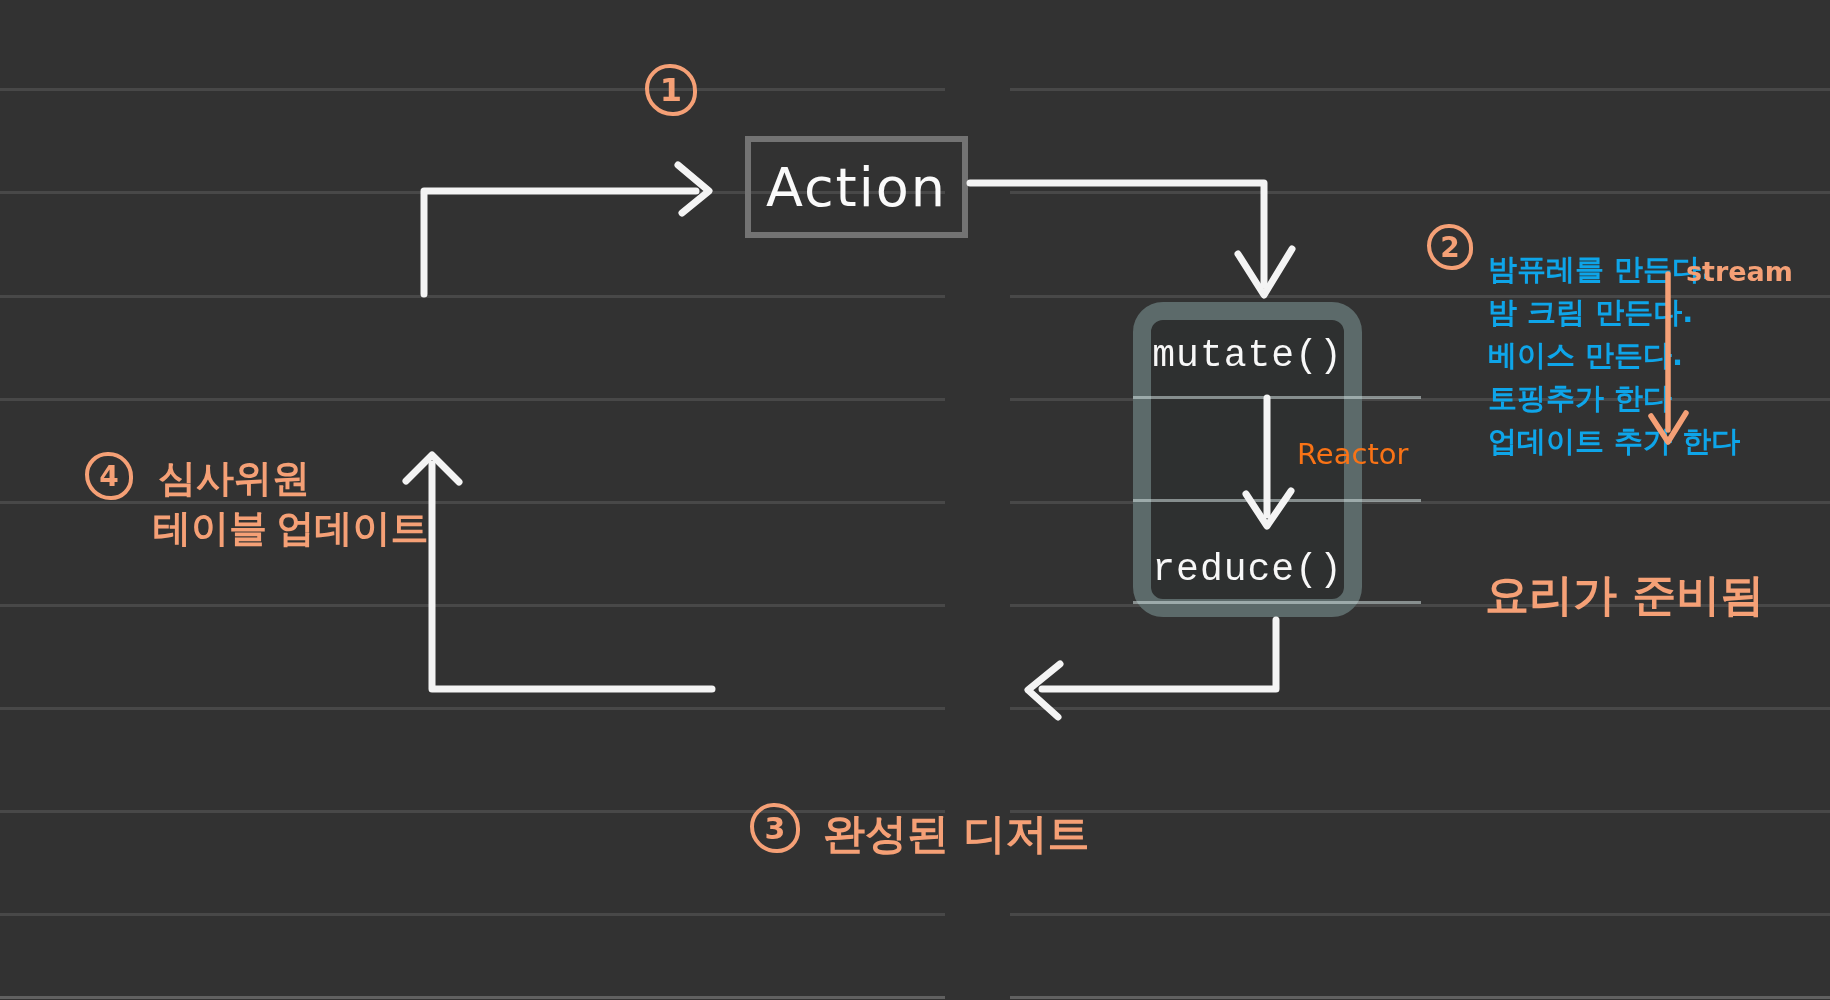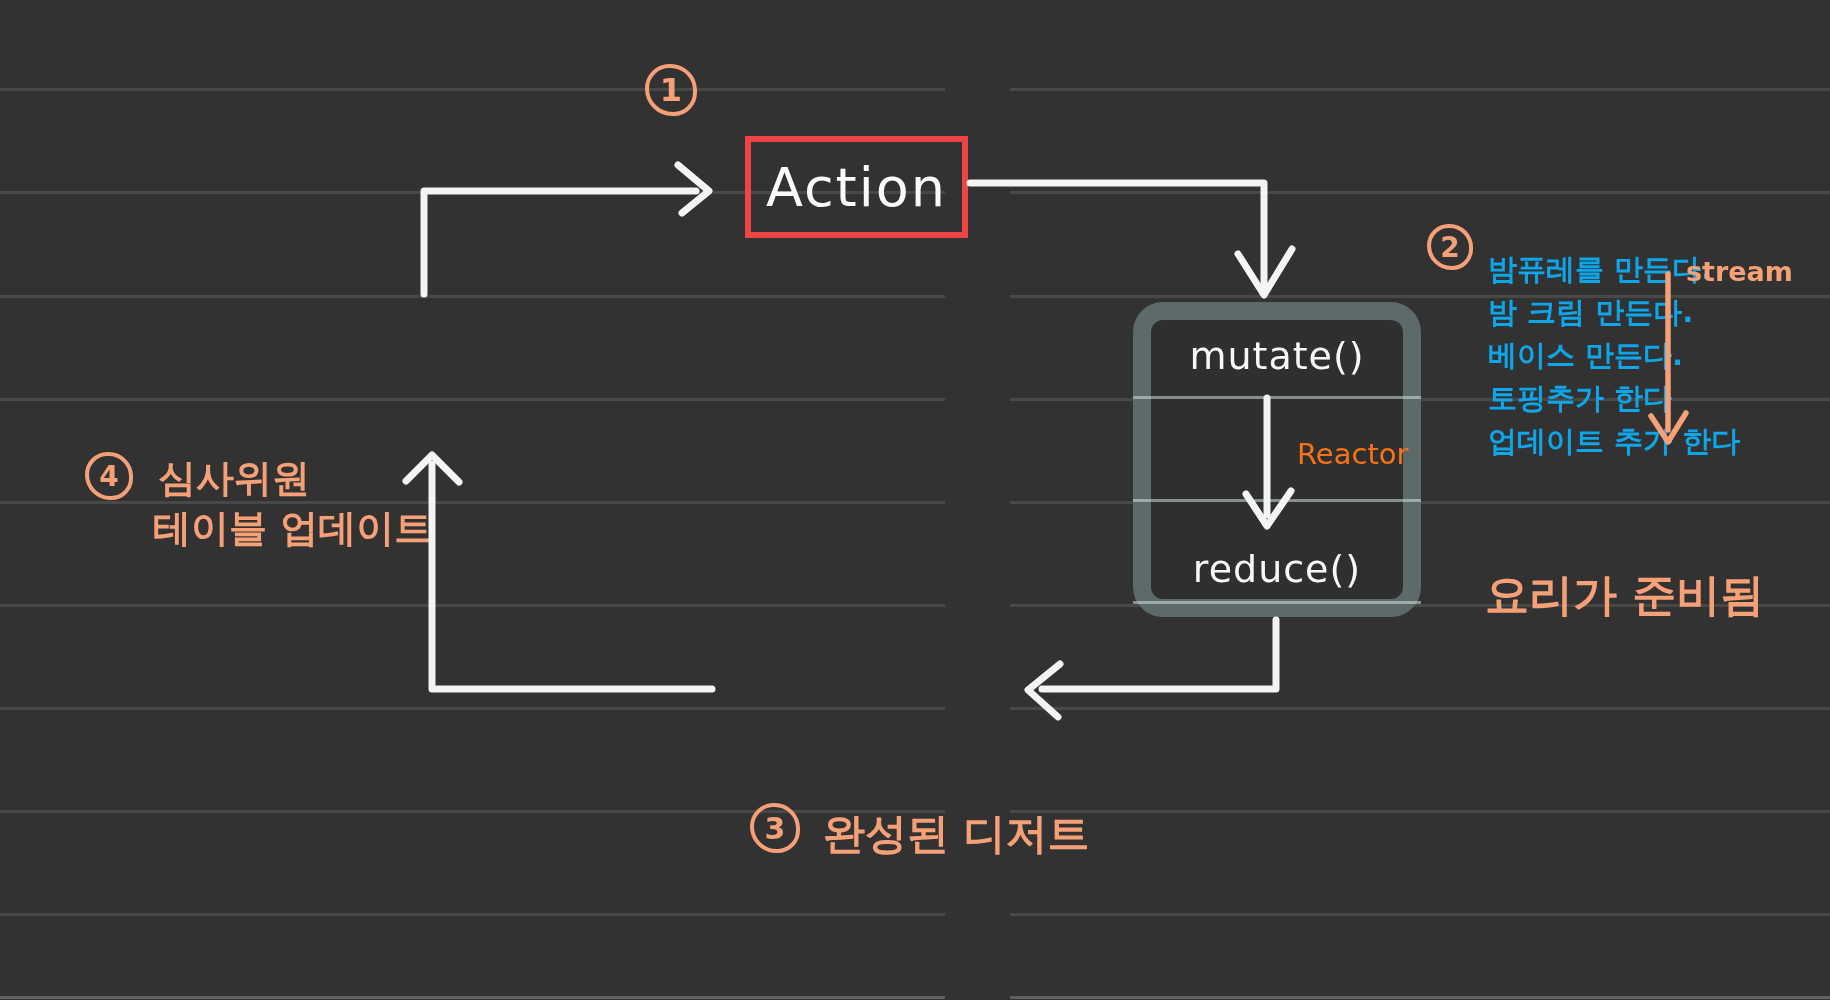--- a/index.html
+++ b/index.html
@@ -3,48 +3,48 @@
 <meta charset="utf-8">
 <style>
   html,body{margin:0;padding:0;background:#232323;}
   .canvas{position:relative;width:1830px;height:1000px;background:#323232;overflow:hidden;
           font-family:"DejaVu Sans","Liberation Sans",sans-serif;}
   
   .gridline{position:absolute;left:0;width:100%;height:3px;background:#484848;z-index:0;}
   .gridline.strong{background:#606060;}
   .seam{position:absolute;top:0;left:945px;width:65px;height:1000px;background:#323232;z-index:1;}
   
-  .node{position:absolute;border:6px solid #ef4444;box-sizing:border-box;z-index:2;
+  .node{position:absolute;border:6px solid #737373;box-sizing:border-box;z-index:2;
         display:flex;align-items:center;justify-content:center;color:#FAFAFA;background:transparent;}
   .node-action{left:745px;top:136px;width:223px;height:102px;}
   .node-action span{font-size:54px;letter-spacing:2px;}
   .node-view{left:310px;top:293px;width:220px;height:129px;}
   .node-view span{font-size:52px;letter-spacing:3px;}
   .node-state{left:768px;top:635px;width:217px;height:140px;}
   .node-state span{font-size:44px;letter-spacing:2px;}
   
-  .reactor{position:absolute;left:1133px;top:302px;width:288px;height:315px;box-sizing:border-box;
+  .reactor{position:absolute;left:1133px;top:302px;width:229px;height:315px;box-sizing:border-box;
            border:18px solid #5C6A6A;border-radius:30px;background:#2E3030;z-index:2;
            display:flex;flex-direction:column;justify-content:space-between;align-items:center;
-           padding:14px 0 8px;}
+           padding:14px 0 8px;font-family:Liberation Mono, monospace;}
   .fn{color:#F7F7F7;font-size:38px;letter-spacing:1px;}
   .lightline{position:absolute;left:1133px;width:288px;height:3px;background:rgba(222,236,236,.5);z-index:3;}
   .reactor-label{position:absolute;left:1297px;top:437px;color:#f97316;font-size:29px;z-index:4;}
   .num{position:absolute;display:flex;align-items:center;justify-content:center;box-sizing:border-box;
        border:4.5px solid #F5A076;border-radius:48% 52% 46% 54%;color:#F5A076;font-weight:700;z-index:4;}
   .num-1{left:645px;top:64px;width:52px;height:52px;font-size:32px;}
   .num-2{left:1427px;top:224px;width:46px;height:46px;font-size:28px;}
   .num-3{left:750px;top:803px;width:50px;height:50px;font-size:30px;}
   .num-4{left:85px;top:452px;width:48px;height:48px;font-size:28px;}
   .annot{position:absolute;z-index:4;font-weight:700;color:#F5A076;white-space:nowrap;}
   .annot-step1{left:716px;top:62px;font-size:42px;}
   .annot-ready{left:1485px;top:566px;font-size:44px;}
   .annot-step3{left:823px;top:806px;font-size:42px;}
   .annot-step4a{left:158px;top:453px;font-size:38px;}
-  .annot-step4b{left:153px;top:503px;font-size:38px;}
+  .annot-step4b{left:153px;top:503px;font-size:38px;font-family:Liberation Serif, serif;}
   .annot-stream{left:1686px;top:256px;font-size:27px;}
   .todo-list{position:absolute;left:1488px;top:248px;z-index:4;list-style:none;margin:0;padding:0;}
   .todo-list li{color:#0ea5e9;font-size:29px;font-weight:600;height:43px;line-height:43px;white-space:nowrap;}
   
   svg.arrows{position:absolute;left:0;top:0;z-index:6;pointer-events:none;}
 </style>
 </head>
 <body>
 
 <div class="canvas">

